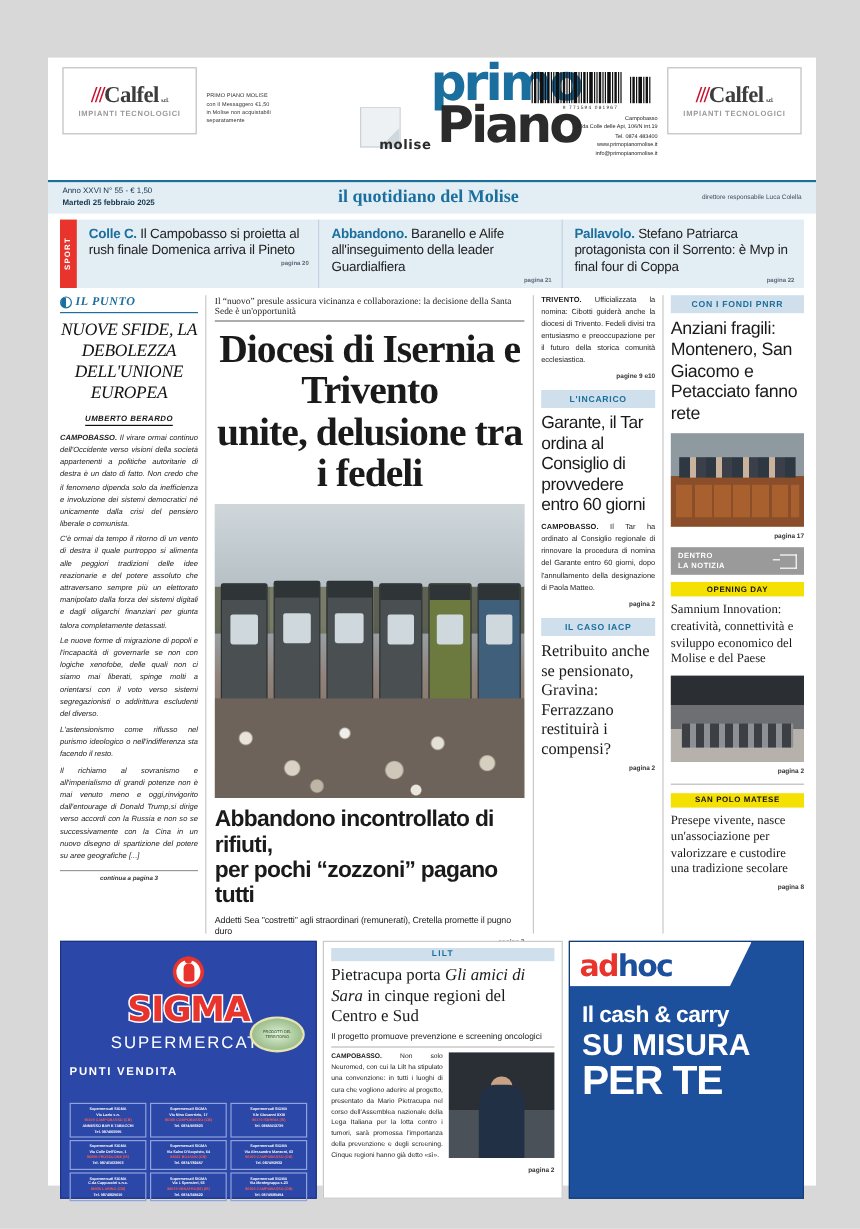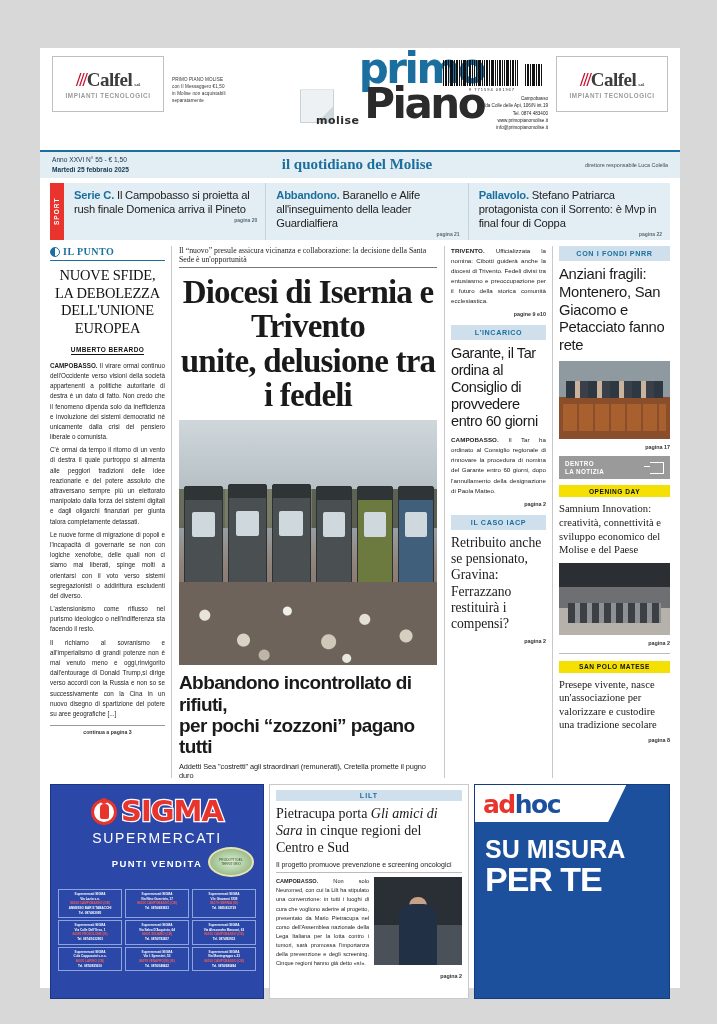--- a/index.html
+++ b/index.html
@@ -99,21 +99,21 @@
   .sport-item p {
     font-size: 11.2px; line-height: 1.25; color:#222; letter-spacing:-0.2px;
   }
   .sport-item b { color:#1b6f9e; }
   .sport-pag { text-align:right; font-size:5px; font-weight:bold; color:#5b6b76; margin-top:1px;}
 
   
   .grid {
     display:flex; margin: 6px 10px 0 10px; height: 532px;
   }
-  .col-left { width: 122px; padding-right:6px; border-right:1px solid #c9c9c9; }
+  .col-left { width: 122px; padding-right:6px; border-right:1px solid #c9c9c9;font-style:italic; }
   .col-mid  { flex:1; padding: 0 7px; }
   .col-mid2 { width: 108px; padding: 0 6px; border-left:1px solid #c9c9c9; }
   .col-right{ width: 118px; padding-left:6px; border-left:1px solid #c9c9c9; }
 
   
   .punto-head { display:flex; align-items:center; gap:3px; padding-bottom:3px; }
   .punto-dot {
     width:10px;height:10px;border-radius:50%;
     background: linear-gradient(90deg,#1b6f9e 50%, #ffffff 50%);
     border:1.6px solid #1b6f9e;
@@ -234,35 +234,35 @@
   .dentro-t { font-size:6.3px; font-weight:bold; line-height:1.25; letter-spacing:0.4px;}
   .dentro-ico { width:14px; height:12px; border:1.6px solid #fff; border-left:none; position:relative;}
   .dentro-ico:after{content:"";position:absolute;left:-6px;top:3px;width:6px;height:1.6px;background:#fff;}
 
   
   .ads { display:flex; margin: 6px 10px 0 10px; height: 215px; gap:5px; }
   .ad-sigma {
     width:214px; background:#2b47a8; position:relative; padding:8px 7px;
     border:1px solid #1d3483;
   }
-  .sigma-logo { display:flex; align-items:center; justify-content:center; gap:4px; margin-top:4px;}
+  .sigma-logo { display:flex; align-items:center; justify-content:center; gap:4px; margin-top:4px;flex-direction:column;}
   .sigma-ball {
     width:26px;height:26px;border-radius:50%;background:#fff;border:3px solid #e8342c;
     display:flex;align-items:center;justify-content:center;
   }
   .sigma-person{ width:9px;height:15px;background:#e8342c;border-radius:4px 4px 2px 2px; position:relative;}
   .sigma-person:before{content:"";position:absolute;left:1.5px;top:-6px;width:6px;height:6px;border-radius:50%;background:#e8342c;}
   .sigma-word {
     font-family:"DejaVu Sans", sans-serif; font-weight:bold; font-size:29px; color:#e8342c;
     -webkit-text-stroke:2.5px #ffffff; paint-order: stroke fill; letter-spacing:-1px; line-height:1;
   }
   .sigma-sub {
     text-align:center; color:#fff; font-weight:normal; font-size:14px; letter-spacing:1.6px; margin-top:4px;
   }
-  .sigma-pv { text-align:center; color:#fff; font-weight:bold; font-size:9.5px; letter-spacing:1.4px; margin:12px 0 20px 0;}
+  .sigma-pv { color:#fff; font-weight:bold; font-size:9.5px; letter-spacing:1.4px; margin:12px 0 20px 0;}
   .sigma-badge {
     position:absolute; right:9px; top:62px; width:46px;height:30px;border-radius:50%;
     background:radial-gradient(#dff0d8,#7fa86a); border:2px solid #e8e2b0;
     font-size:3.2px; color:#23431b; display:flex;align-items:center;justify-content:center;text-align:center;
   }
   .stores { display:grid; grid-template-columns:repeat(3,1fr); gap:2px 3px; margin-top:2px;}
   .store {
     border:1px solid #8fa3dd; padding:2px 1px; text-align:center; color:#fff;
     font-size:3.1px; line-height:1.5; font-weight:bold; position:relative;
   }
@@ -394,21 +394,21 @@
     </div>
     <div class="infobar-center">il quotidiano del Molise</div>
     <div class="infobar-right">direttore responsabile  Luca Colella</div>
   </div>
 
   <div class="sportstrip">
     <div class="sport-tag">SPORT</div>
     <div class="sport-items">
 
       <div class="sport-item">
-        <p><b>Serie C.</b><span> Il Campobasso si proietta al rush finale Domenica arriva il Pineto</span></p>
+        <p><b>Colle C.</b><span> Il Campobasso si proietta al rush finale Domenica arriva il Pineto</span></p>
         <div class="sport-pag">pagina 20</div>
       </div>
 
       <div class="sport-item">
         <p><b>Abbandono.</b><span> Baranello e Alife all'inseguimento della leader Guardialfiera</span></p>
         <div class="sport-pag">pagina 21</div>
       </div>
 
       <div class="sport-item">
         <p><b>Pallavolo.</b><span> Stefano Patriarca protagonista con il Sorrento: è Mvp in final four di Coppa</span></p>
@@ -613,19 +613,20 @@
         <div class="lilt-photo"></div>
       </div>
       <div class="pag-c">pagina 2</div>
     </div>
 
     <div class="ad-adhoc">
       <div class="adhoc-tag">
         <div class="adhoc-word"><span class="adhoc-ad">ad</span><span>hoc</span></div>
       </div>
       <div class="adhoc-claim">
+        <div class="ac1">Il cash &amp; carry</div>
         <div class="ac2">SU MISURA</div>
         <div class="ac3">PER TE</div>
       </div>
     </div>
   </div>
 
 </div>
 
 </body></html>

